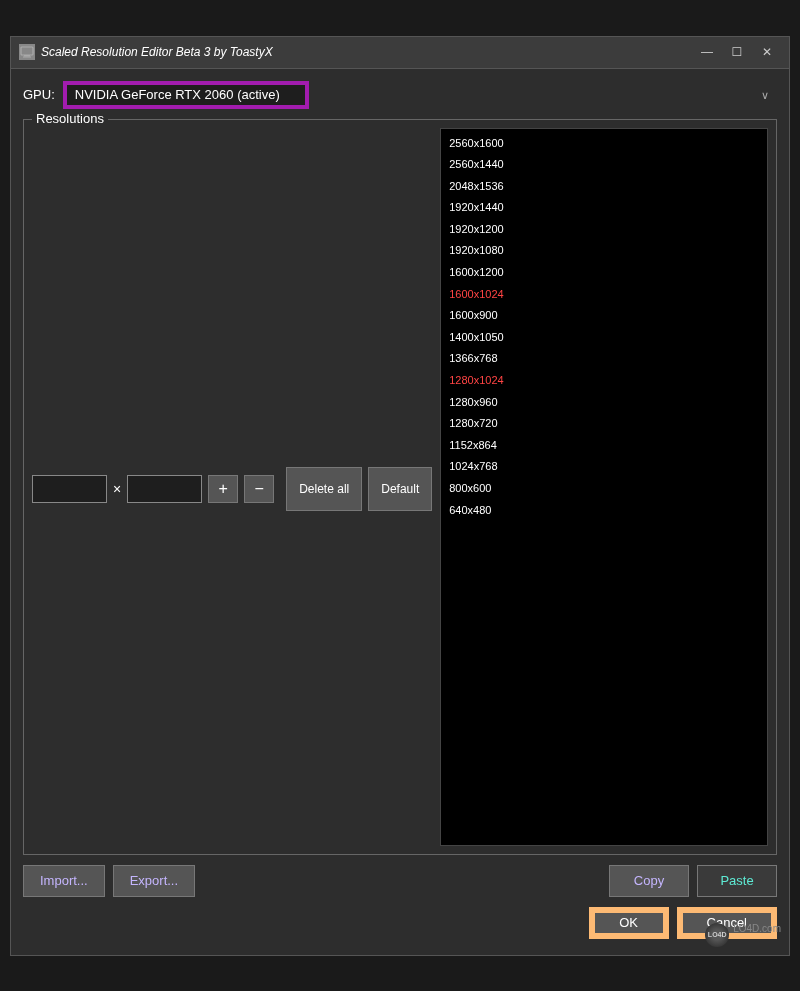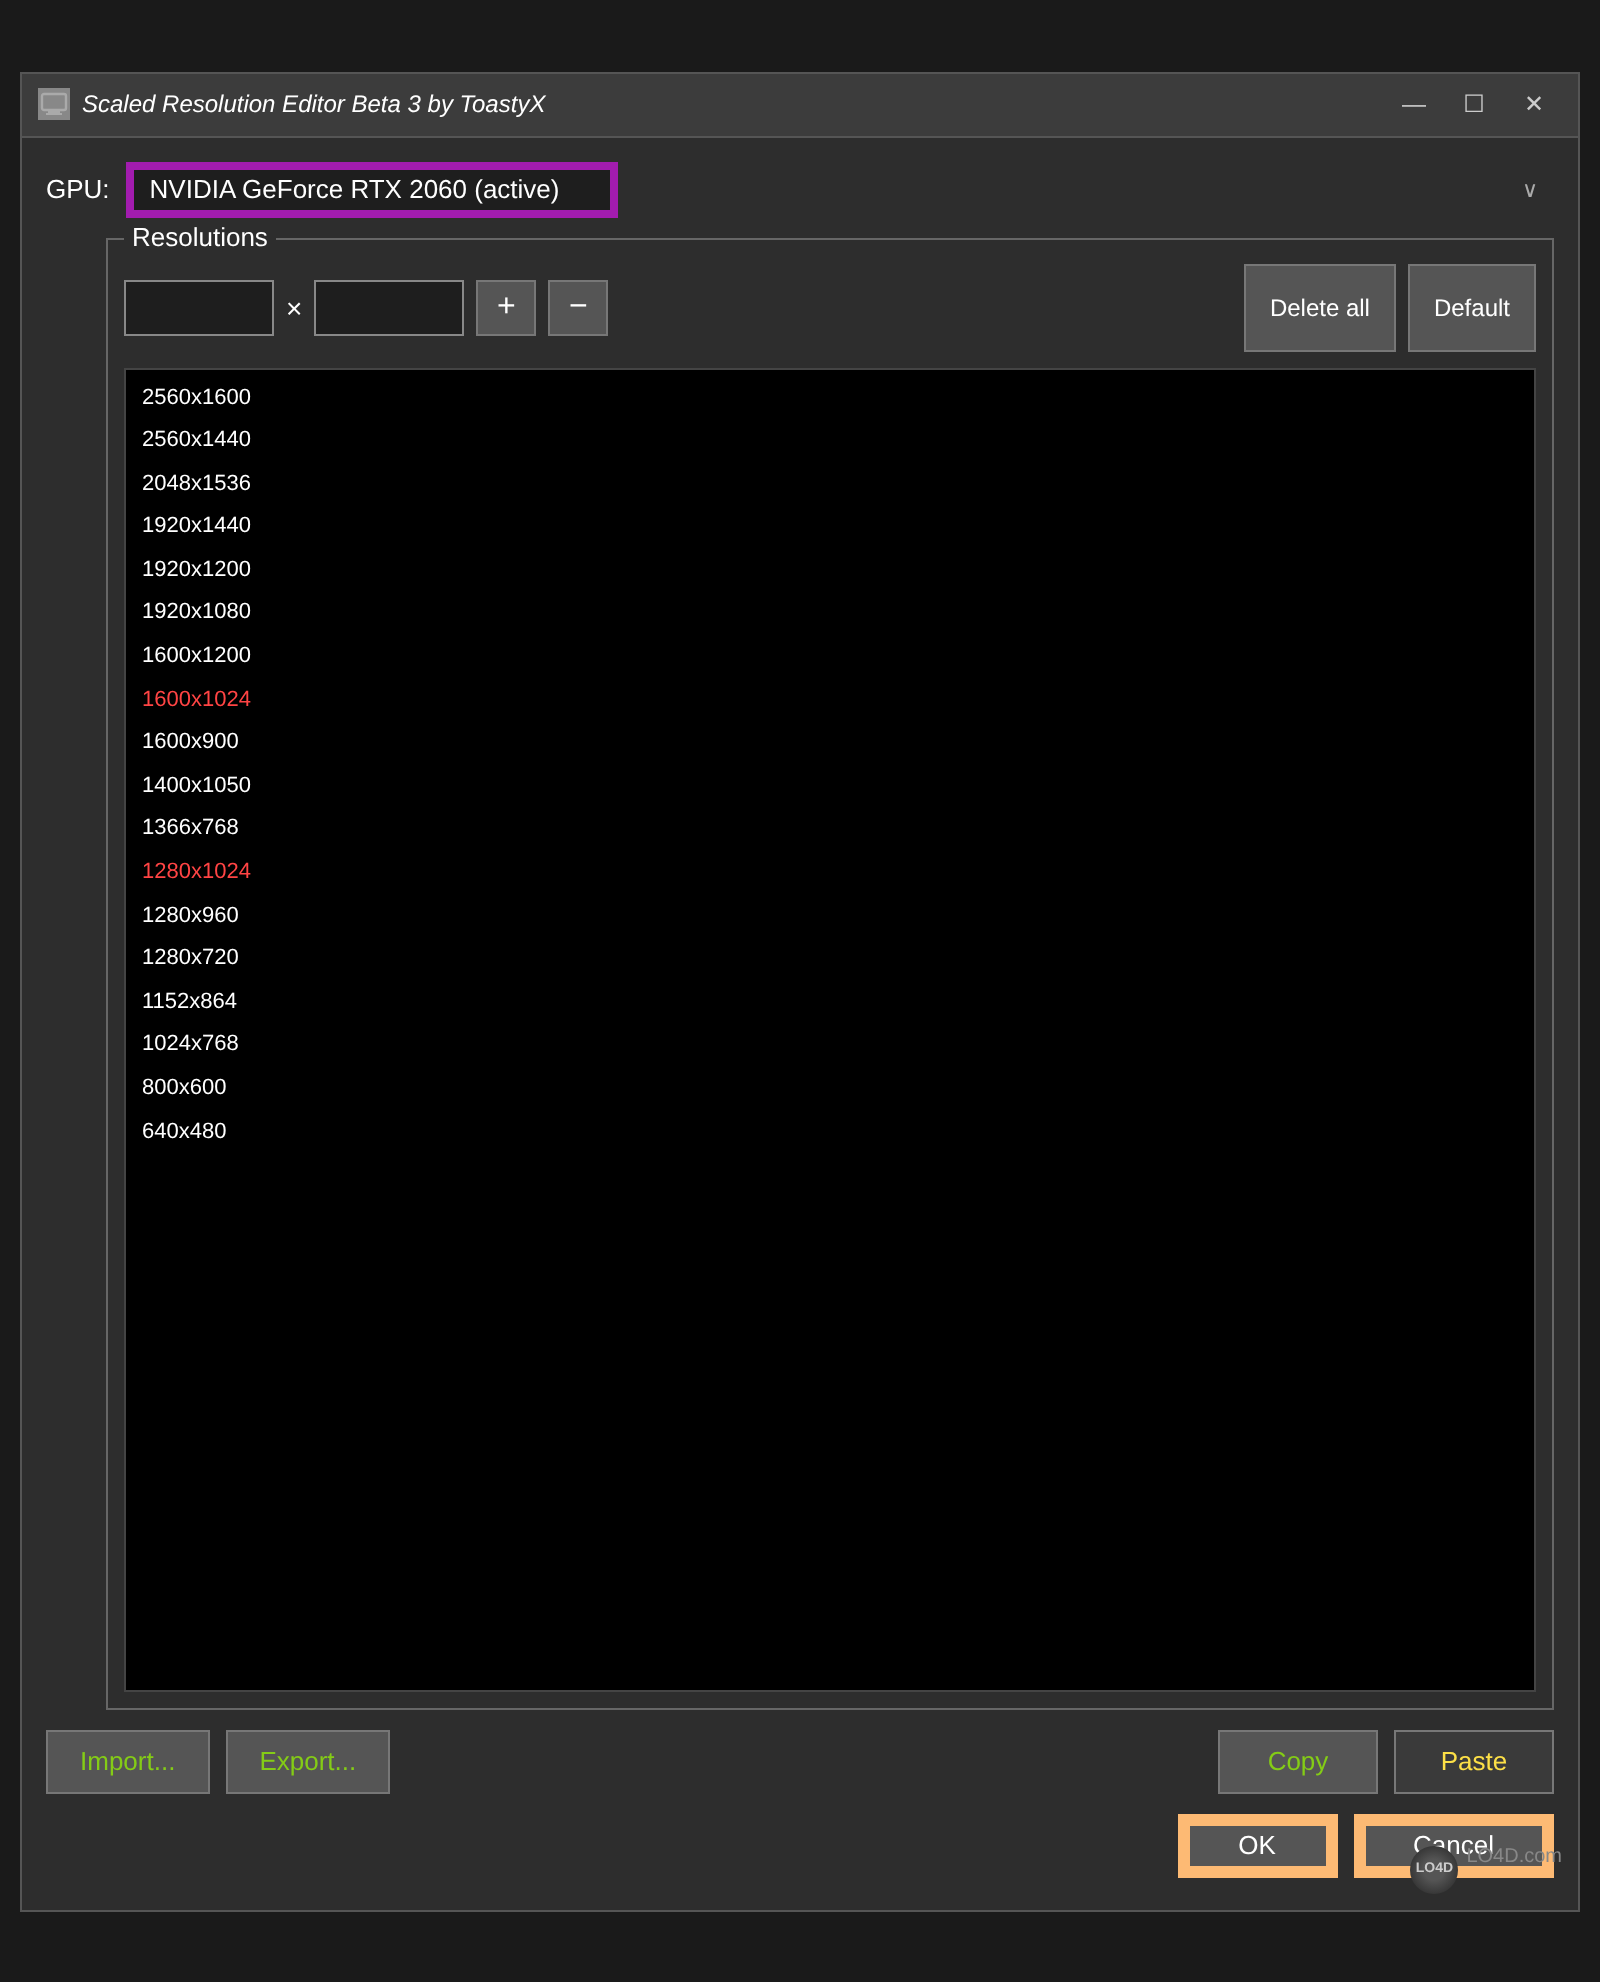--- a/index.html
+++ b/index.html
@@ -129,24 +129,23 @@
       color: #aaa;
       pointer-events: none;
       font-size: 11px;
     }
 
     .resolutions-group {
       border: 1px solid #666;
       padding: 8px;
       flex: 1;
       display: flex;
-      flex-direction: column;
+      flex-direction: row;
       gap: 8px;
       position: relative;
-      margin-left: 30px;
     }
 
     .resolutions-legend {
       position: absolute;
       top: -9px;
       left: 8px;
       background: #2d2d2d;
       padding: 0 4px;
       color: #ffffff;
       font-size: 13px;
@@ -226,30 +225,30 @@
       display: flex;
       align-items: center;
       gap: 8px;
       flex-shrink: 0;
     }
 
     .bottom-btn {
       height: 32px;
       background: #555;
       border: 1px solid #777;
-      color: #84cc16;
+      color: #c4b5fd;
       font-size: 13px;
       cursor: pointer;
       padding: 0 16px;
       min-width: 80px;
     }
 
     .bottom-btn:disabled {
       background: #3a3a3a;
-      color: #fde047;
+      color: #5eead4;
       cursor: default;
     }
 
     .footer-row {
       display: flex;
       justify-content: flex-end;
       gap: 8px;
       padding-bottom: 4px;
       flex-shrink: 0;
     }

